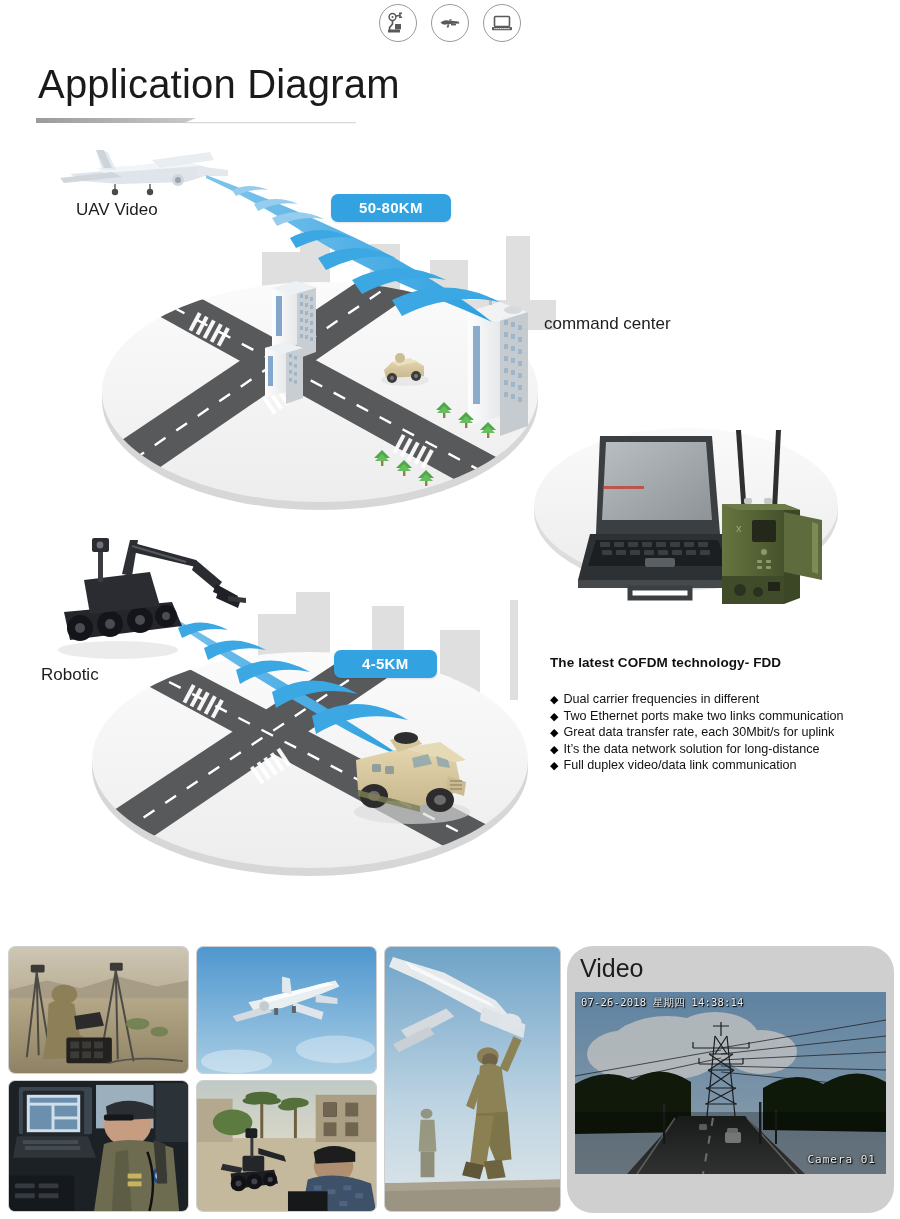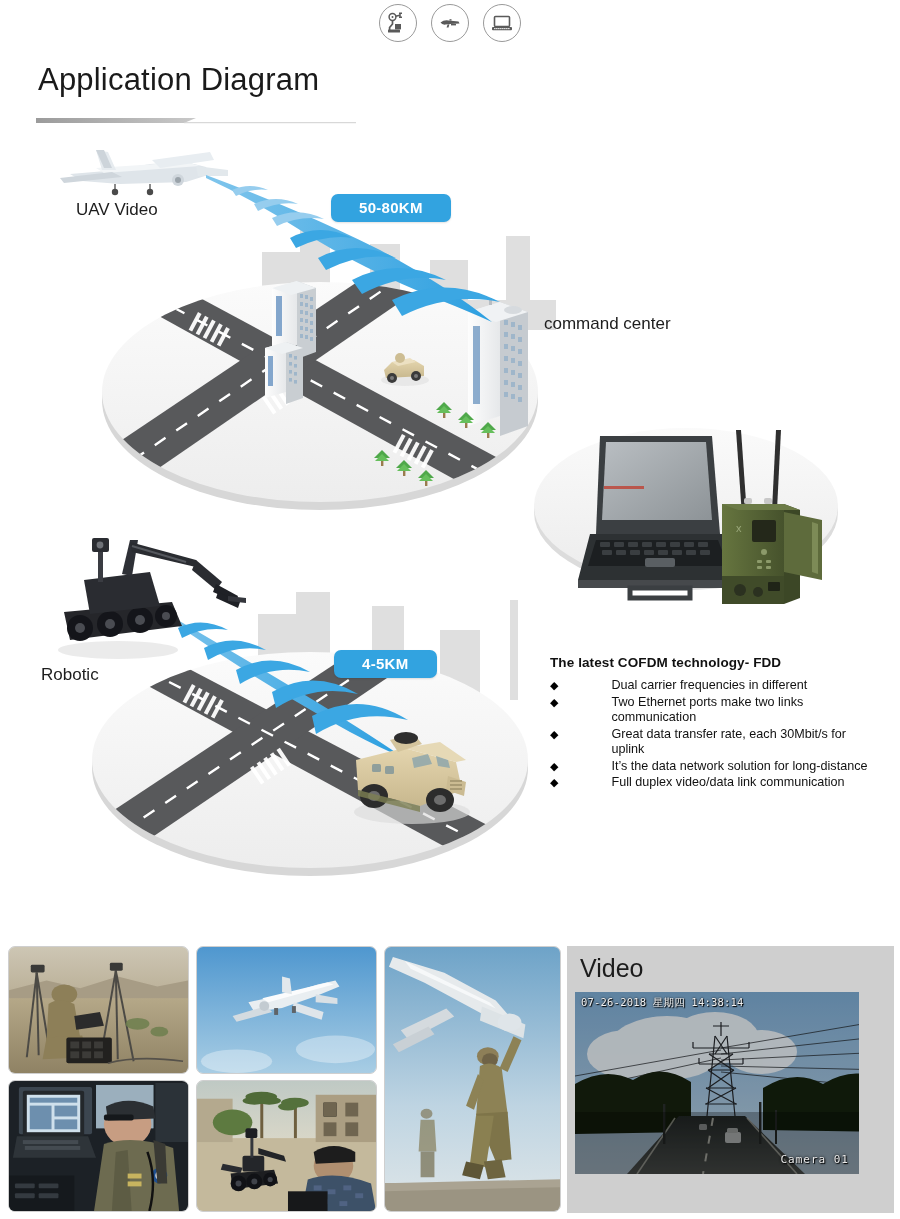--- a/index.html
+++ b/index.html
@@ -24,21 +24,21 @@
     width: 38px; height: 38px; border-radius: 50%;
     border: 1.4px solid #9a9a9a;
     display: flex; align-items: center; justify-content: center;
     background: #fff;
   }
   .circ-icon svg { display: block; }
 
   
   .page-title {
     position: absolute; left: 38px; top: 62px;
-    font-size: 31px; font-weight: 400; letter-spacing: .2px;
+    font-size: 40px; font-weight: 400; letter-spacing: .2px;
     color: #1a1a1a; white-space: nowrap;
   }
   .title-rule {
     position: absolute; left: 36px; top: 118px;
     width: 320px; height: 7px;
   }
 
   
   .stage { position: absolute; left: 0; top: 0; width: 900px; height: 930px; }
   .stage svg { position: absolute; left: 0; top: 0; }
@@ -63,61 +63,62 @@
   }
   .km-1 { left: 331px; top: 194px; }
   .km-2 { left: 334px; top: 650px; }
 
   
   .features {
     position: absolute; left: 550px; top: 655px; width: 330px;
   }
   .feat-head {
     font-size: 13.5px; font-weight: bold; color: #111;
-    margin-bottom: 8px; letter-spacing: .1px;
+    margin-bottom: 22px; letter-spacing: .1px;
   }
   .feat-row {
     display: flex; align-items: flex-start;
     font-size: 12.6px; line-height: 15.5px; color: #111;
     margin-bottom: 1px;
   }
   .feat-dia {
     flex: 0 0 auto; color: #000; font-size: 11px;
     line-height: 15.5px; margin-right: 5px;
   }
   .feat-dia.blank { visibility: hidden; }
-  .feat-txt { flex: 1 1 auto; margin-left: 48px; }
+  .feat-txt { flex: 1 1 auto; }
 
   
   .gallery {
     position: absolute; left: 0; top: 940px;
     width: 900px; height: 279px;
   }
   .photo {
     position: absolute;
     border-radius: 7px;
     border: 1px solid #cfcfcf;
     overflow: hidden;
     background: #dfe3e6;
   }
   .photo svg, .photo .ph-inner { display: block; width: 100%; height: 100%; }
 
   
   .video-panel {
     position: absolute; left: 567px; top: 946px;
     width: 327px; height: 267px;
     background: #cfcfcf;
+    border-radius: 26px;
   }
   .video-title {
     position: absolute; left: 13px; top: 8px;
     font-size: 25px; color: #1c1c1c; font-weight: 400;
   }
   .video-feed {
     position: absolute; left: 8px; top: 46px;
-    width: 284px; height: 182px;
+    width: 311px; height: 182px;
     background: #0c0f0c; overflow: hidden;
   }
   .osd-time {
     position: absolute; left: 6px; top: 4px; z-index: 4;
     font-family: "DejaVu Sans Mono", monospace;
     font-size: 10.5px; color: #f2f2f2;
     letter-spacing: .2px;
     text-shadow: 0 0 2px #000, 1px 1px 1px #000;
     white-space: nowrap;
   }

